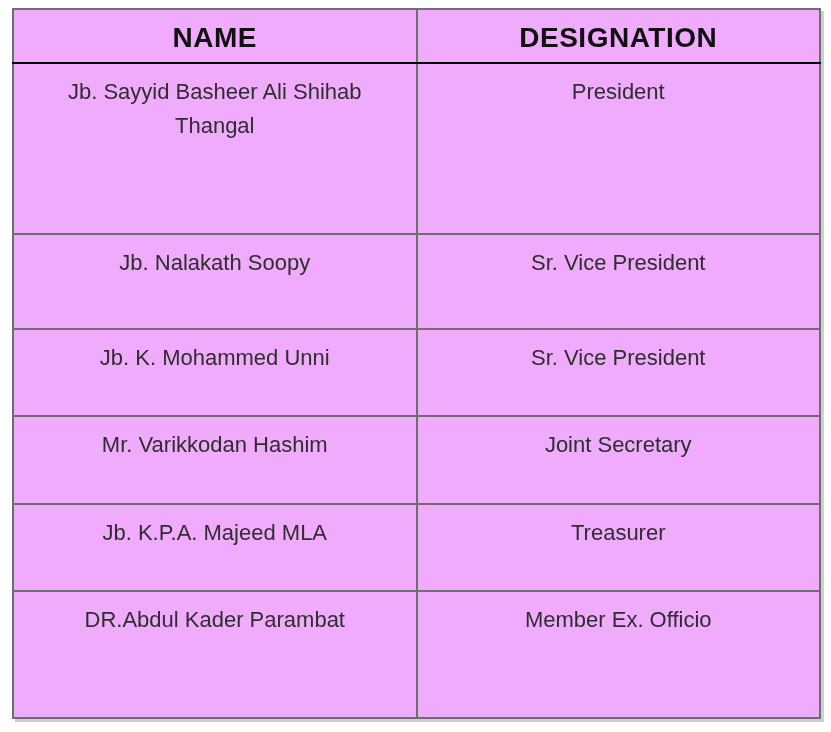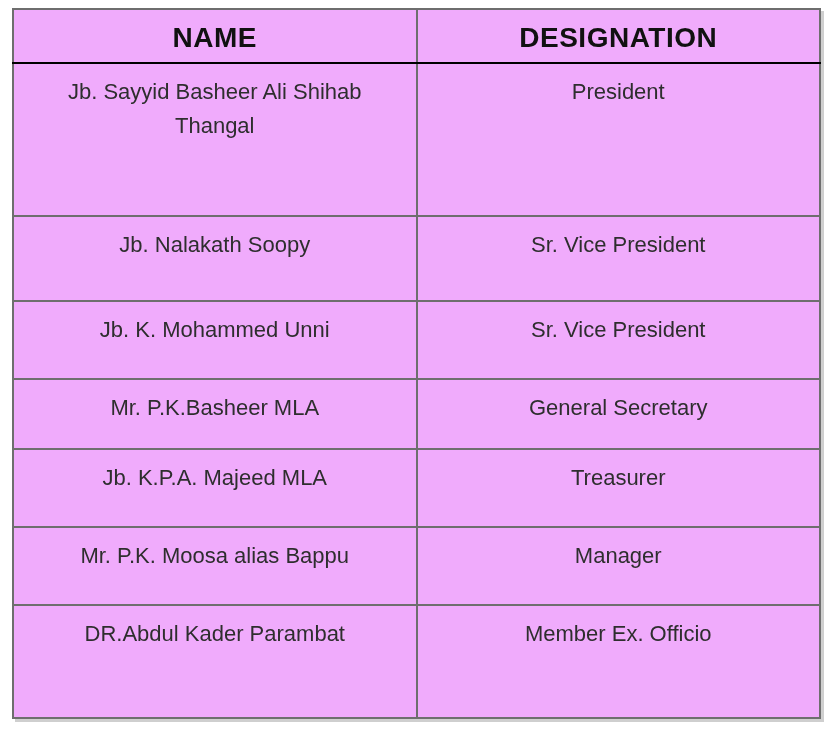--- a/index.html
+++ b/index.html
@@ -90,31 +90,27 @@
         <td>President</td>
       </tr>
       <tr class="h-r2">
         <td>Jb. Nalakath Soopy</td>
         <td>Sr. Vice President</td>
       </tr>
       <tr class="h-r3">
         <td>Jb. K. Mohammed Unni</td>
         <td>Sr. Vice President</td>
       </tr>
-      <tr class="h-r4">
-        <td>Mr. P.K.Basheer MLA</td>
-        <td>General Secretary</td>
+      <tr class="h-r6">
+        <td>Mr. Varikkodan Hashim</td>
+        <td>Joint Secretary</td>
       </tr>
       <tr class="h-r7">
         <td>Jb. K.P.A. Majeed MLA</td>
         <td>Treasurer</td>
-      </tr>
-      <tr class="h-r8">
-        <td>Mr. P.K. Moosa alias Bappu</td>
-        <td>Manager</td>
       </tr>
       <tr class="h-last">
         <td>DR.Abdul Kader Parambat</td>
         <td>Member Ex. Officio</td>
       </tr>
     </tbody>
   </table>
 </div>
 
 </body></html>

